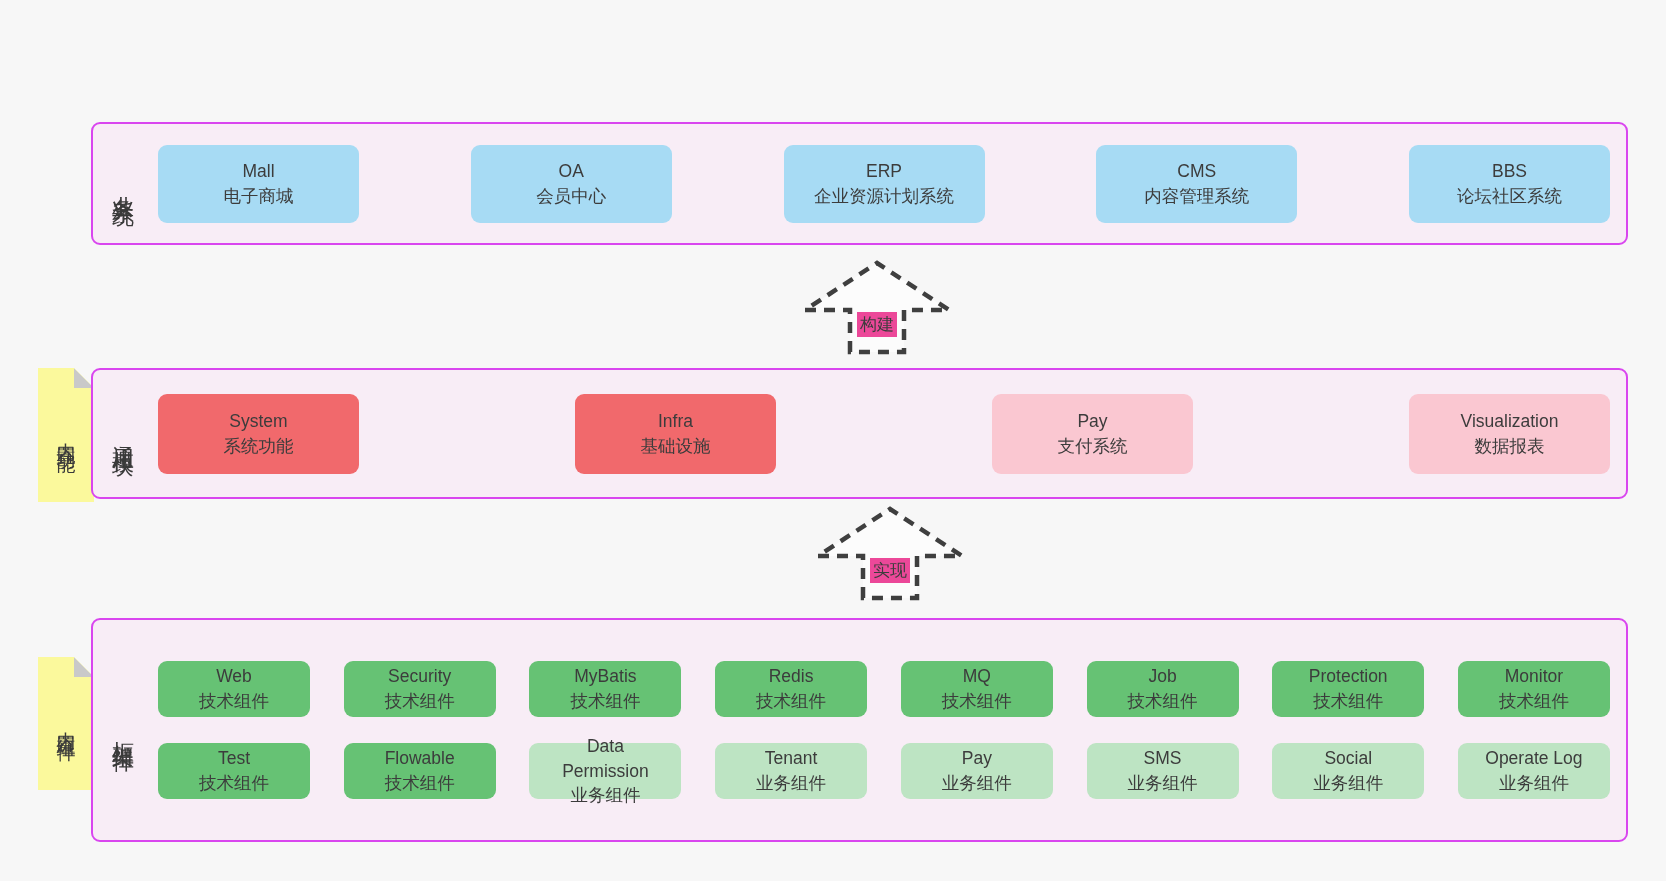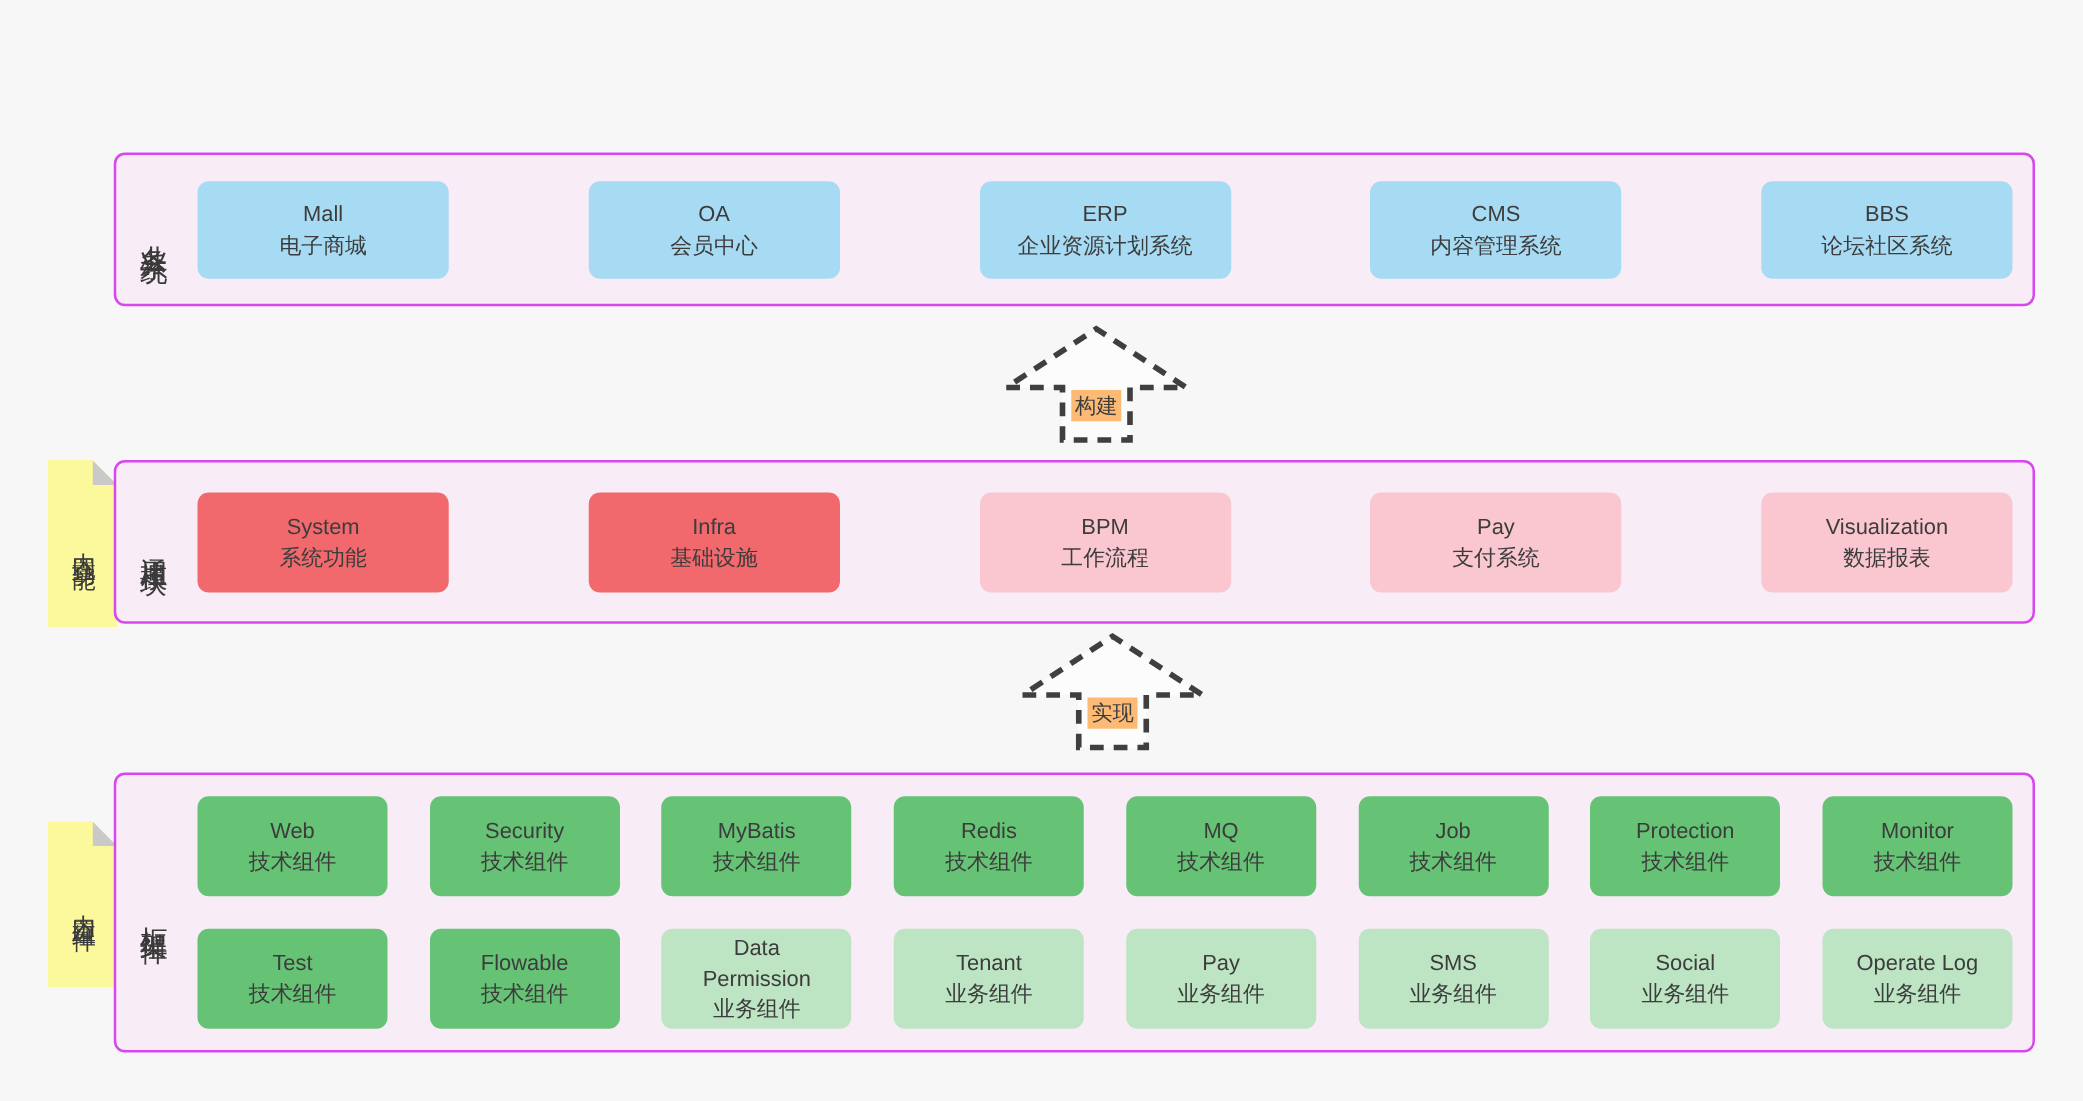--- a/index.html
+++ b/index.html
@@ -64,21 +64,21 @@
     justify-content:center;
     align-items:center;
     text-align:center;
     border-radius:9px;
     font-size:17.5px;
     line-height:1.42;
     color:#3c3c3c;
   }
   .box-lg { width:201px; height:78px; padding:0 10px; }
   .layer-modules .box-lg { height:80px; }
-  .box-sm { width:152px; height:80px; padding:0 14px; }
+  .box-sm { width:152px; height:56px; padding:0 14px; }
 
   .blue       { background:#a7dbf4; }
   .red        { background:#f1696c; }
   .pink       { background:#fac7d1; }
   .green      { background:#66c274; }
   .lightgreen { background:#bde4c3; }
 
   
   .sticky {
     position:absolute;
@@ -116,21 +116,21 @@
     height:95px;
     z-index:3;
   }
   .arrow-1 { left:802px; top:260px; }
   .arrow-2 { left:815px; top:506px; }
   .arrow svg { position:absolute; left:0; top:0; }
   .arrow-label {
     position:absolute;
     left:50%; top:52px;
     transform:translateX(-50%);
-    background:#fdba74;
+    background:#ec4899;
     padding:1px 3px;
     font-size:17px;
     color:#3d3d3d;
     white-space:nowrap;
   }
 </style>
 </head>
 <body>
 
 <div class="layer layer-business">
@@ -176,24 +176,20 @@
   <div class="boxes">
     <div class="box box-lg red">
       <div>System</div>
       <div>系统功能</div>
     </div>
     <div class="box box-lg red">
       <div>Infra</div>
       <div>基础设施</div>
     </div>
     <div class="box box-lg pink">
-      <div>BPM</div>
-      <div>工作流程</div>
-    </div>
-    <div class="box box-lg pink">
       <div>Pay</div>
       <div>支付系统</div>
     </div>
     <div class="box box-lg pink">
       <div>Visualization</div>
       <div>数据报表</div>
     </div>
   </div>
 </div>
 

